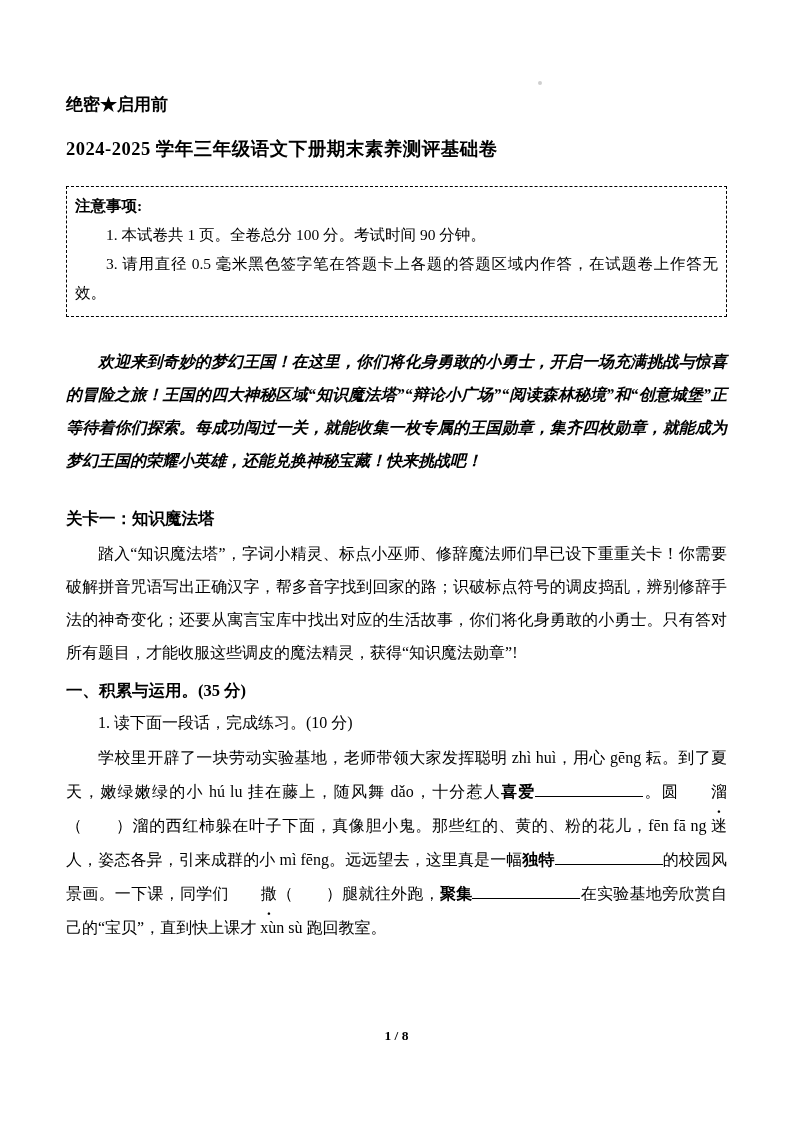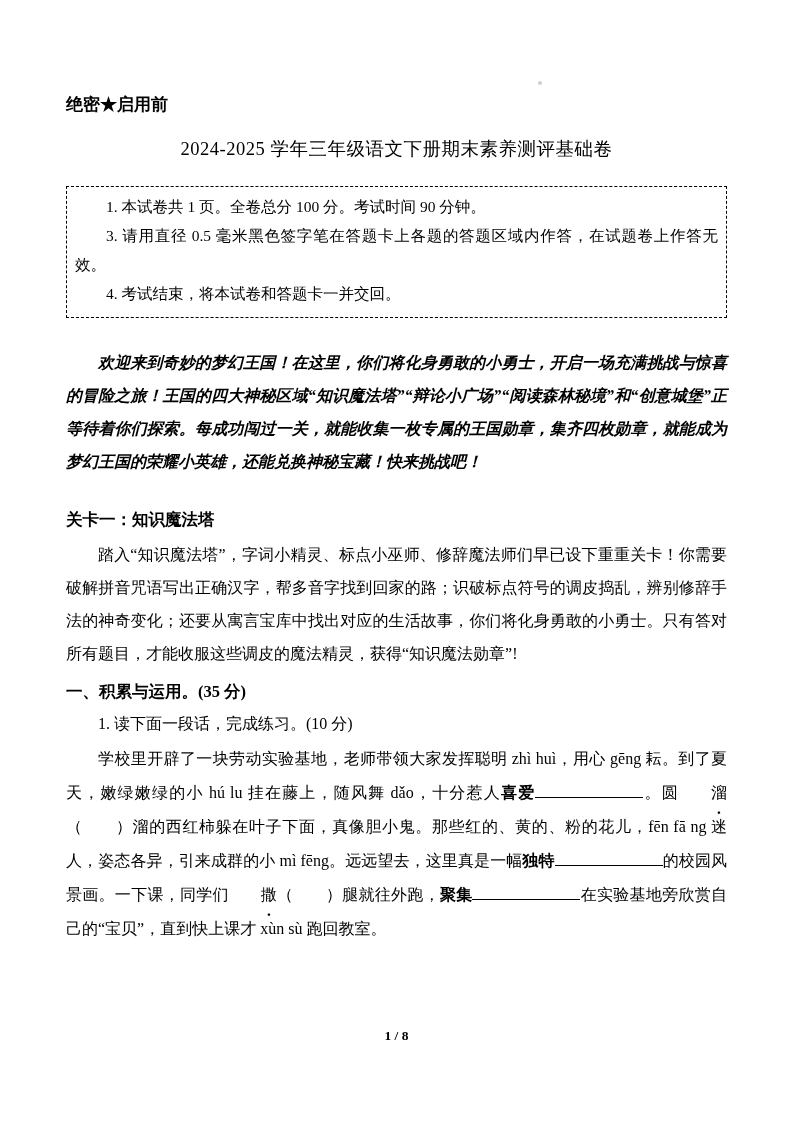--- a/index.html
+++ b/index.html
@@ -1,21 +1,21 @@
 <!DOCTYPE html>
 <html><head>
 <meta charset="utf-8">
 <style>
   html,body{margin:0;padding:0;background:#fff;}
   body{width:793px;height:1122px;overflow:hidden;color:#000;
        font-family:"Liberation Serif","DejaVu Serif",serif;}
   .page{position:relative;width:793px;height:1109px;box-sizing:border-box;
         padding:94px 66px 0 66px;}
   .classification{font-weight:bold;font-size:17px;line-height:22px;}
-  .title{text-align:center;font-weight:normal;font-size:18.5px;line-height:26px;
+  .title{text-align:left;font-weight:bold;font-size:18.5px;line-height:26px;
          margin:20px 0 0 0;letter-spacing:0.5px;}
   .notice-box{border:1.6px dashed #000;margin-top:24px;padding:5px 8px 9px 8px;}
   .notice-heading{font-weight:bold;font-size:15.5px;line-height:28px;}
   .notice-item{margin:0;font-size:15.5px;line-height:29px;text-indent:2em;
                text-align:justify;}
   .intro{font-weight:bold;font-size:16px;line-height:33px;text-align:justify;
          text-indent:2em;margin:28px 0 0 0;font-style:italic;}
   .level-heading{font-weight:bold;font-size:16.5px;line-height:24px;margin:30px 0 0 0;}
   .level-desc{font-size:16px;line-height:33px;text-align:justify;text-indent:2em;
               margin:6px 0 0 0;}
@@ -38,23 +38,23 @@
 <body>
 
 <div class="page">
   <div class="stray-mark"></div>
 
   <div class="classification">绝密★启用前</div>
 
   <h1 class="title">2024-2025 学年三年级语文下册期末素养测评基础卷</h1>
 
   <div class="notice-box">
+    <div class="notice-heading">注意事项:</div>
     <p class="notice-item">1. 本试卷共 1 页。全卷总分 100 分。考试时间 90 分钟。</p>
     <p class="notice-item">3. 请用直径 0.5 毫米黑色签字笔在答题卡上各题的答题区域内作答，在试题卷上作答无效。</p>
-    <p class="notice-item">4. 考试结束，将本试卷和答题卡一并交回。</p>
   </div>
 
   <p class="intro">欢迎来到奇妙的梦幻王国！在这里，你们将化身勇敢的小勇士，开启一场充满挑战与惊喜的冒险之旅！王国的四大神秘区域“知识魔法塔”“辩论小广场”“阅读森林秘境”和“创意城堡”正等待着你们探索。每成功闯过一关，就能收集一枚专属的王国勋章，集齐四枚勋章，就能成为梦幻王国的荣耀小英雄，还能兑换神秘宝藏！快来挑战吧！</p>
 
   <h2 class="level-heading">关卡一：知识魔法塔</h2>
 
   <p class="level-desc">踏入“知识魔法塔”，字词小精灵、标点小巫师、修辞魔法师们早已设下重重关卡！你需要破解拼音咒语写出正确汉字，帮多音字找到回家的路；识破标点符号的调皮捣乱，辨别修辞手法的神奇变化；还要从寓言宝库中找出对应的生活故事，你们将化身勇敢的小勇士。只有答对所有题目，才能收服这些调皮的魔法精灵，获得“知识魔法勋章”!</p>
 
   <h3 class="section-heading">一、积累与运用。(35 分)</h3>
 

